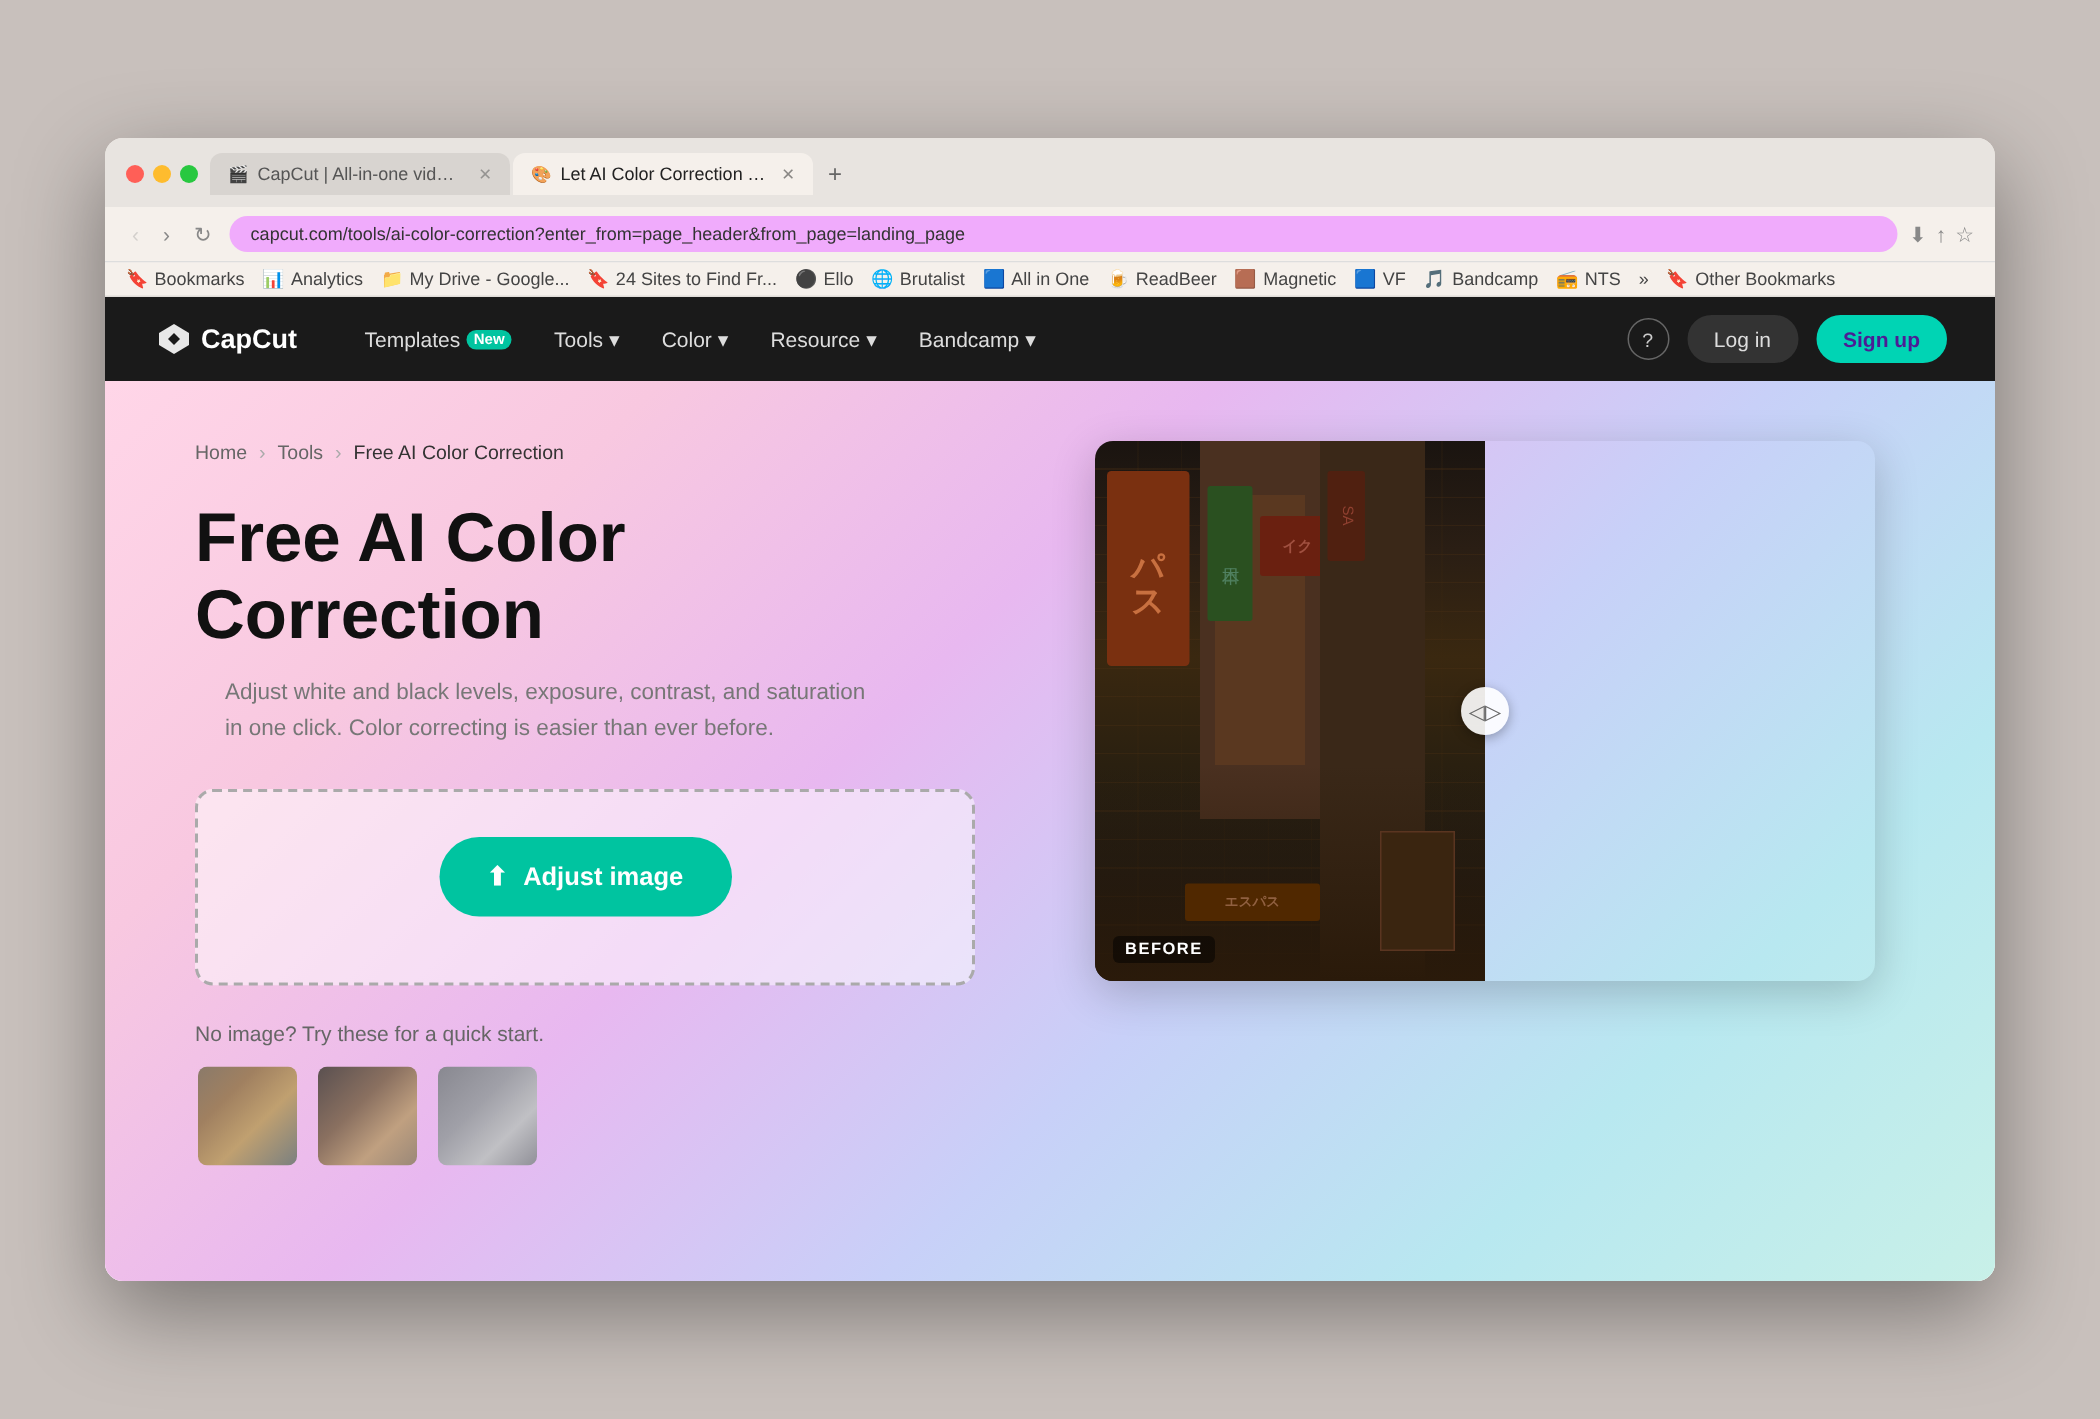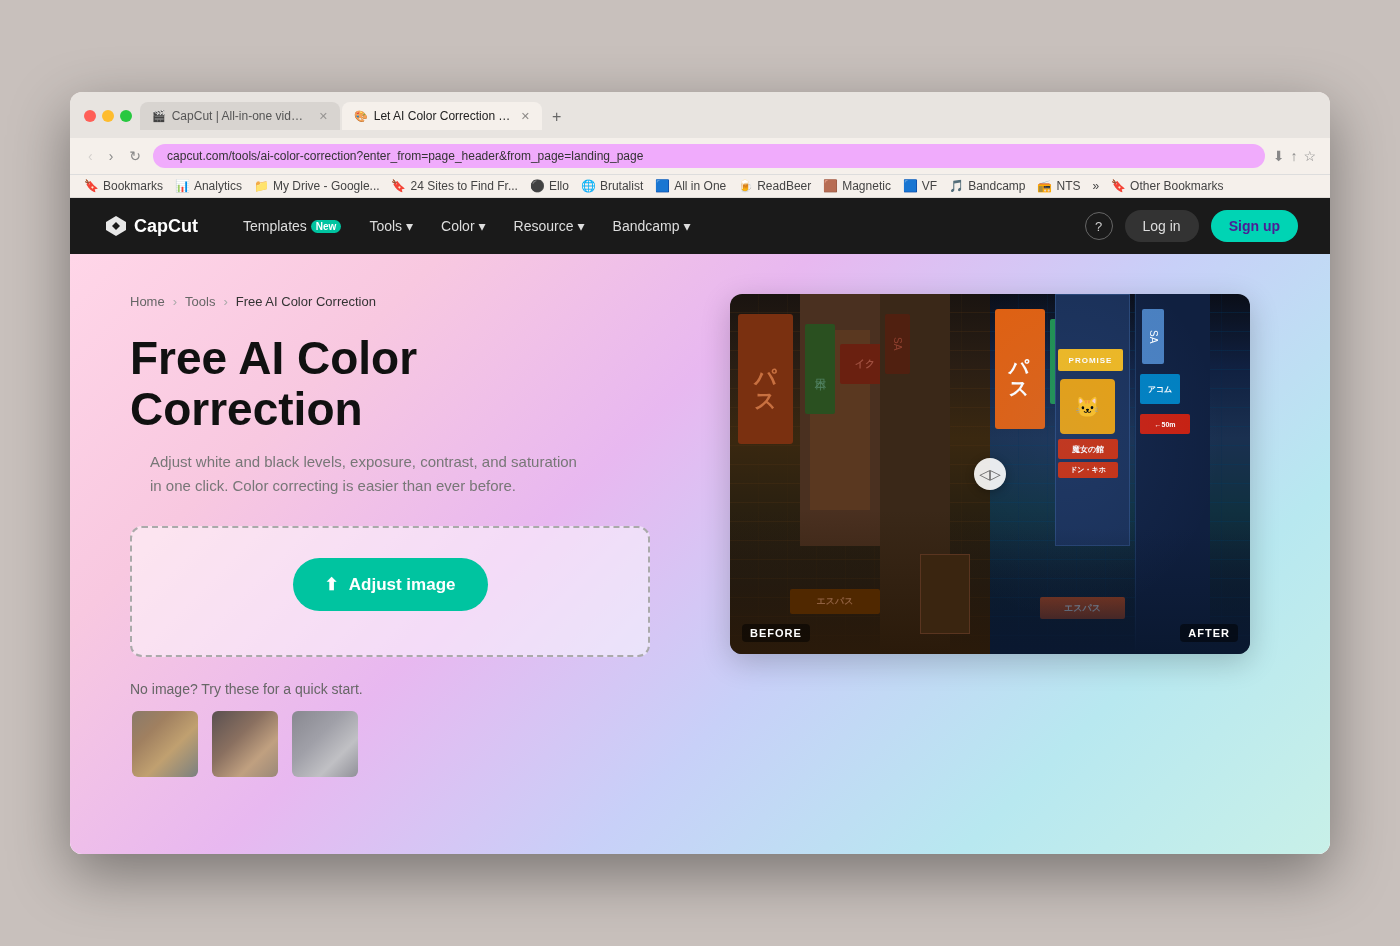--- a/index.html
+++ b/index.html
@@ -581,55 +581,20 @@
 
               <div style="position:absolute;bottom:0;left:0;right:0;height:40%;background:linear-gradient(180deg,transparent,#2a1a0a);"></div>
 
               <div style="position:absolute;bottom:40px;left:60px;width:90px;height:25px;background:#502800;border-radius:2px;display:flex;align-items:center;justify-content:center;color:#906040;font-size:9px;font-weight:bold;">エスパス</div>
 
               <div style="position:absolute;bottom:20px;right:20px;width:50px;height:80px;background:#3a2510;border:1px solid #5a3520;"></div>
             </div>
             <span class="label-before">BEFORE</span>
           </div>
 
-          <div class="after-panel">
-            <div class="city-after"></div>
-
-            <div style="position:absolute;inset:0;">
-
-              <div style="position:absolute;top:15px;left:5px;width:50px;height:120px;background:#e06010;border-radius:3px;display:flex;align-items:center;justify-content:center;color:white;font-size:20px;font-weight:900;writing-mode:vertical-rl;letter-spacing:2px;">パス</div>
-
-              <div style="position:absolute;top:25px;left:60px;width:28px;height:85px;background:#209050;border-radius:2px;display:flex;align-items:center;justify-content:center;color:white;font-size:11px;writing-mode:vertical-rl;">日本</div>
-
-              <div style="position:absolute;top:0;left:65px;width:75px;height:70%;background:#1a3058;border:1px solid #2a4878;"></div>
-
-              <div style="position:absolute;top:55px;left:68px;width:65px;height:22px;background:#f0b820;border-radius:2px;display:flex;align-items:center;justify-content:center;color:white;font-size:8px;font-weight:900;letter-spacing:1px;">PROMISE</div>
-
-              <div style="position:absolute;top:85px;left:70px;width:55px;height:55px;background:#e8a010;border-radius:4px;display:flex;align-items:center;justify-content:center;font-size:20px;">🐱</div>
-
-              <div style="position:absolute;top:145px;left:68px;width:60px;height:20px;background:#c83010;border-radius:2px;display:flex;align-items:center;justify-content:center;color:white;font-size:8px;font-weight:bold;">魔女の館</div>
-
-              <div style="position:absolute;top:168px;left:68px;width:60px;height:16px;background:#c83010;border-radius:2px;display:flex;align-items:center;justify-content:center;color:white;font-size:7px;font-weight:bold;">ドン・キホ</div>
-
-              <div style="position:absolute;top:0;left:145px;width:75px;height:100%;background:#102040;border-left:1px solid #1e3860;"></div>
-
-              <div style="position:absolute;top:15px;left:152px;width:22px;height:55px;background:#4a80c0;border-radius:2px;display:flex;align-items:center;justify-content:center;color:white;font-size:10px;writing-mode:vertical-rl;">SA</div>
-
-              <div style="position:absolute;top:80px;left:150px;width:40px;height:30px;background:#0080c0;border-radius:2px;display:flex;align-items:center;justify-content:center;color:white;font-size:8px;font-weight:bold;">アコム</div>
-
-              <div style="position:absolute;top:120px;left:150px;width:50px;height:20px;background:#c82010;border-radius:2px;display:flex;align-items:center;justify-content:center;color:white;font-size:7px;font-weight:bold;">←50m</div>
-
-              <div style="position:absolute;bottom:35px;left:50px;width:85px;height:22px;background:#e05010;border-radius:2px;display:flex;align-items:center;justify-content:center;color:white;font-size:9px;font-weight:bold;">エスパス</div>
-
-              <div style="position:absolute;bottom:0;left:0;right:0;height:35%;background:linear-gradient(180deg,transparent,#0a1830);"></div>
-
-              <div style="position:absolute;top:0;left:0;right:0;bottom:0;background:radial-gradient(ellipse at 30% 40%,rgba(100,160,255,0.08),transparent 60%);pointer-events:none;"></div>
-            </div>
-            <span class="label-after">AFTER</span>
-          </div>
 
           <div class="divider-handle">
             ◁▷
           </div>
         </div>
       </div>
     </section>
   </div>
 </div>
 

